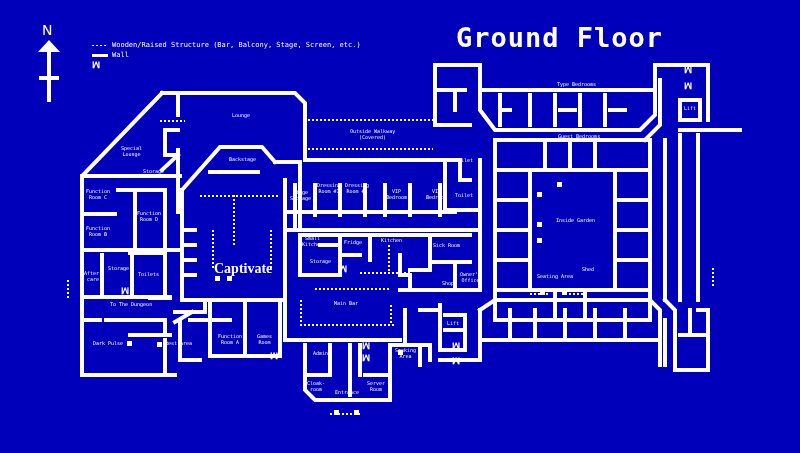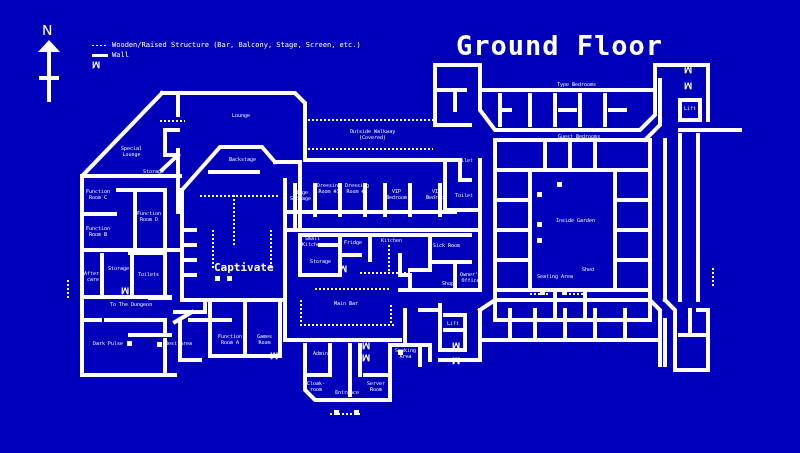--- a/index.html
+++ b/index.html
@@ -1,28 +1,28 @@
 <!DOCTYPE html>
 <html><head>
 <meta charset="utf-8">
 <style>
   html,body{margin:0;padding:0;}
   body{width:800px;height:453px;background:#0000bb;position:relative;overflow:hidden;font-family:"DejaVu Sans Mono","Liberation Mono",monospace;color:#fff;}
   .abs{position:absolute;}
   .w{position:absolute;background:#fff;}
   .lbl{position:absolute;font-size:5px;line-height:6px;text-align:center;color:#fff;white-space:pre;font-family:"DejaVu Sans Mono",monospace;}
-  .title{position:absolute;left:456px;top:30px;font-size:27px;font-weight:bold;letter-spacing:1px;font-family:"DejaVu Sans Mono",monospace;}
+  .title{position:absolute;left:456px;top:22px;font-size:27px;font-weight:bold;letter-spacing:1px;font-family:"DejaVu Sans Mono",monospace;}
   .legend{position:absolute;left:92px;top:40px;font-size:7px;line-height:10px;}
   .legend .row{display:flex;align-items:center;height:10px;}
   .legend .sym{width:18px;display:inline-block;position:relative;height:8px;margin-right:2px;}
   .dotsH{position:absolute;height:2px;background-image:linear-gradient(to right,#fff 50%,transparent 50%);background-size:4px 2px;}
   .dotsV{position:absolute;width:2px;background-image:linear-gradient(to bottom,#fff 50%,transparent 50%);background-size:2px 4px;}
   .pillar{position:absolute;width:5px;height:5px;background:#fff;}
   .stairs{position:absolute;font-size:9px;line-height:9px;font-weight:bold;}
-  .capt{position:absolute;font-size:11px;font-weight:bold;}
+  .capt{position:absolute;font-size:14px;font-weight:bold;font-family:Liberation Serif, serif;}
 </style>
 </head>
 <body>
 
 <div class="title">Ground Floor</div>
 
 <div class="abs" style="left:38px;top:22px;width:22px;height:82px;">
   <div style="position:absolute;left:4px;top:0;font-size:14px;font-family:'DejaVu Sans',sans-serif;">N</div>
   <div style="position:absolute;left:0;top:18px;width:0;height:0;border-left:11px solid transparent;border-right:11px solid transparent;border-bottom:12px solid #fff;"></div>
   <div class="w" style="left:9px;top:28px;width:4px;height:52px;"></div>

